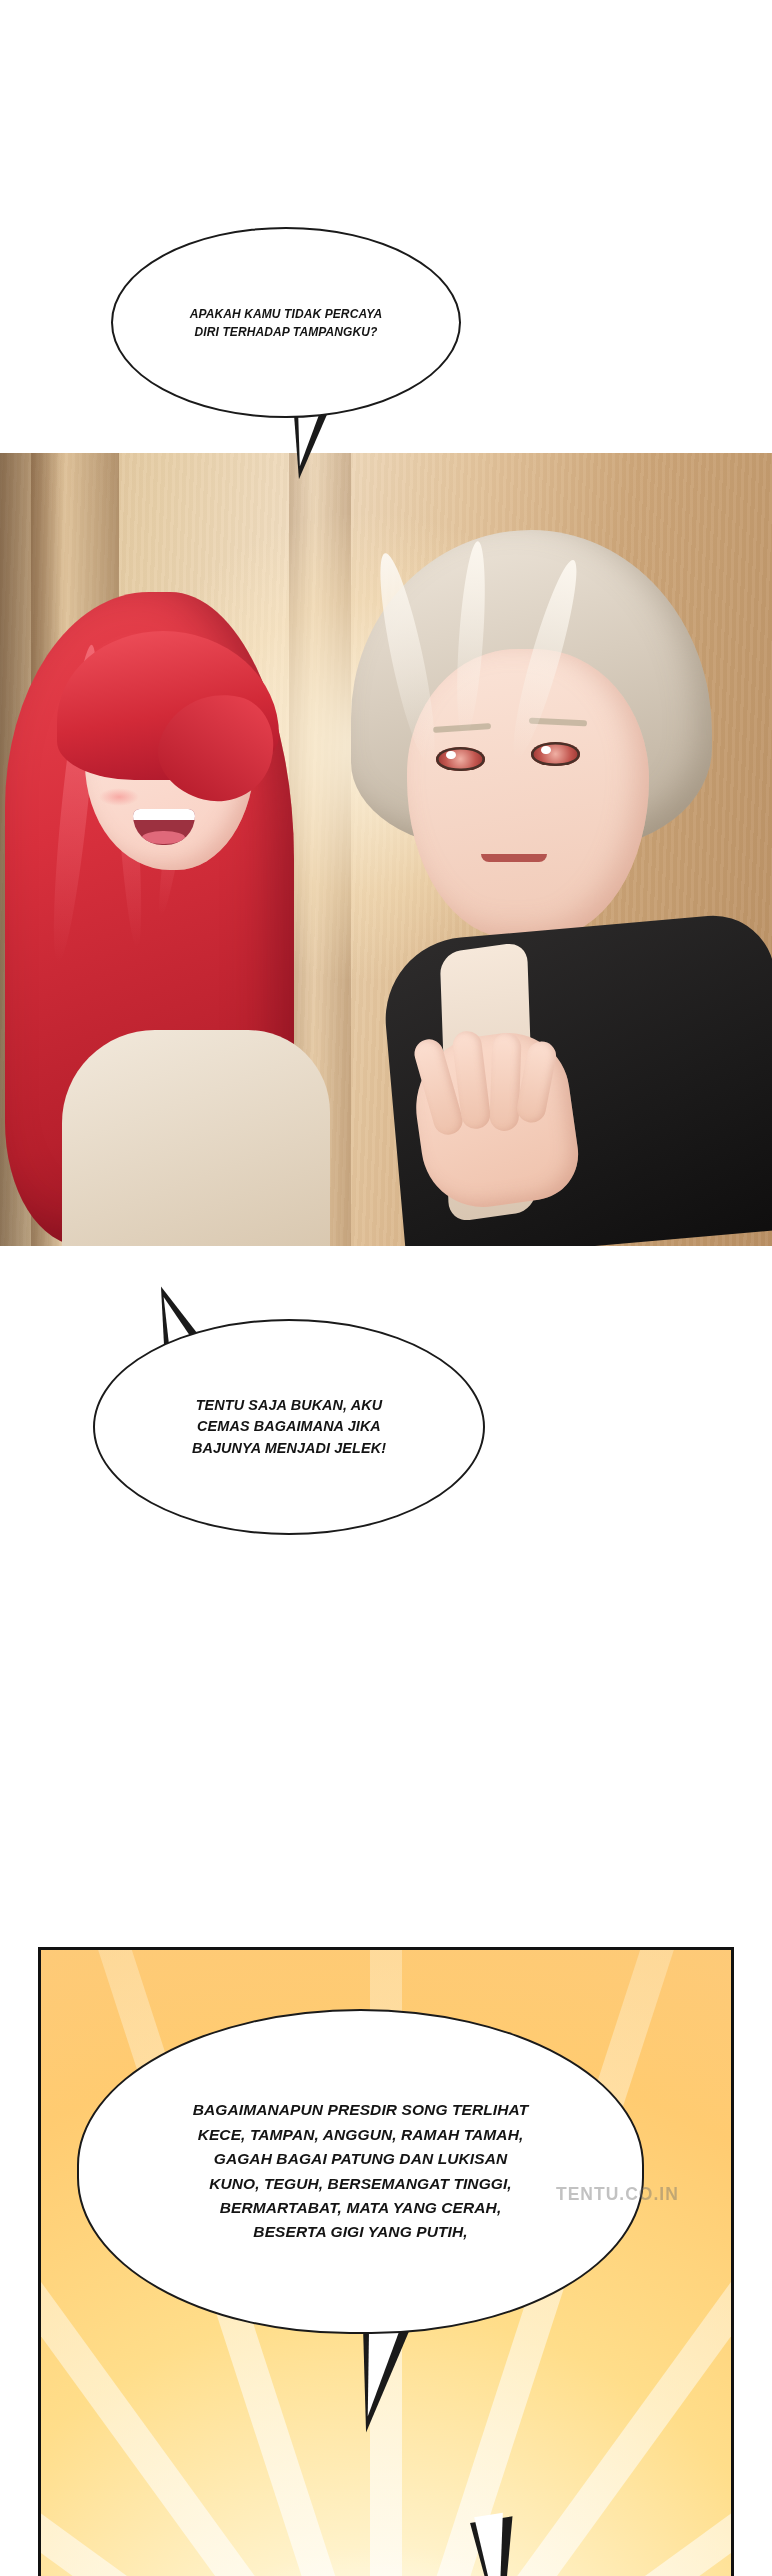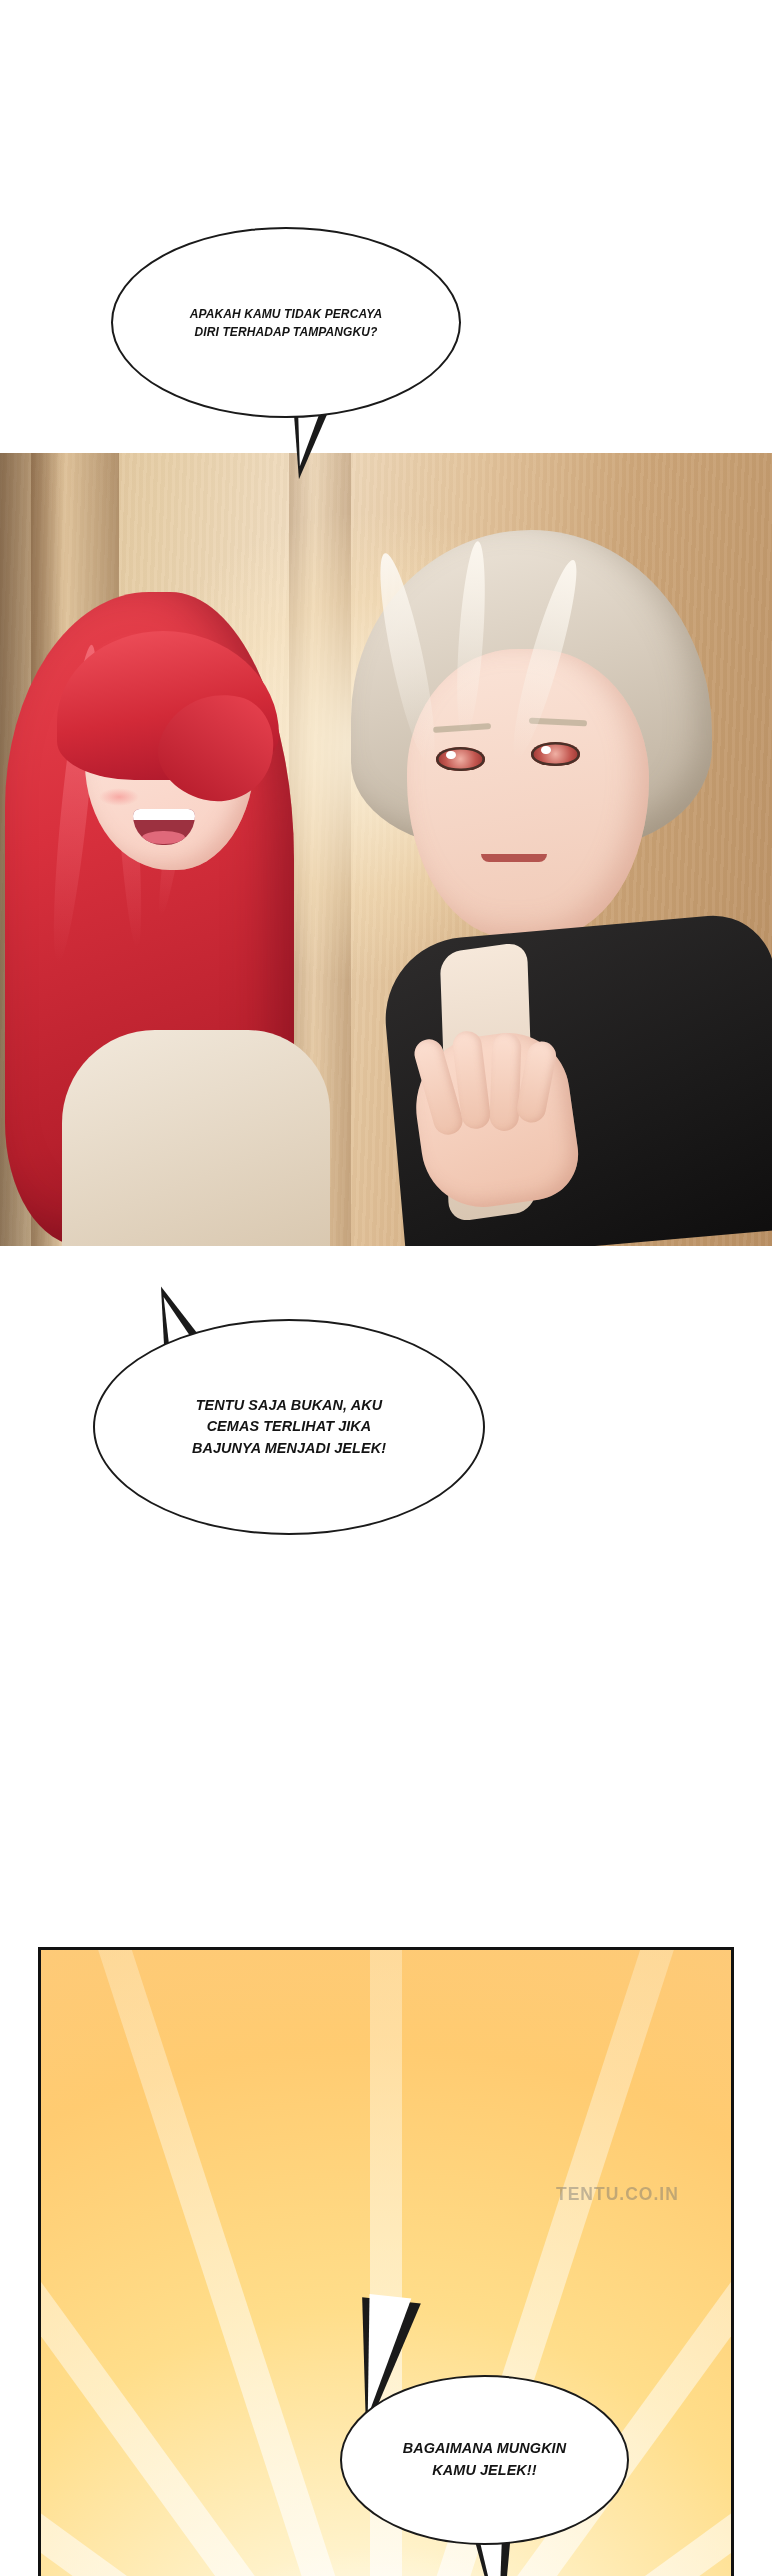--- a/index.html
+++ b/index.html
@@ -516,21 +516,21 @@
 
   <div class="tail1 tail"></div>
   <div class="bubble bubble1">
     <p>APAKAH KAMU TIDAK PERCAYA
 DIRI TERHADAP TAMPANGKU?</p>
   </div>
 
   <div class="tail2 tail"></div>
   <div class="bubble bubble2">
     <p>TENTU SAJA BUKAN, AKU
-CEMAS TERLIHAT JIKA
+CEMAS BAGAIMANA JIKA
 BAJUNYA MENJADI JELEK!</p>
   </div>
 
   <div class="panel3">
     <div class="p3-rays">
 
       <div class="ray" style="transform:rotate(108deg)"></div>
       <div class="ray" style="transform:rotate(126deg)"></div>
       <div class="ray" style="transform:rotate(144deg)"></div>
       <div class="ray" style="transform:rotate(162deg)"></div>
@@ -539,23 +539,27 @@
       <div class="ray" style="transform:rotate(216deg)"></div>
       <div class="ray" style="transform:rotate(234deg)"></div>
       <div class="ray" style="transform:rotate(252deg)"></div>
 
     </div>
     <div class="p3-white-core"></div>
 
   </div>
 
   <div class="tail3 tail"></div>
+  <div class="bubble bubble3">
+    <p>BAGAIMANAPUN PRESDIR SONG TERLIHAT
+KECE, TAMPAN, ANGGUN, RAMAH TAMAH,
+GAGAH BAGAI PATUNG DAN LUKISAN
+KUNO, TEGUH, BERSEMANGAT TINGGI,
+BERMARTABAT, MATA YANG CERAH,
+BESERTA GIGI YANG PUTIH,</p>
+  </div>
 
   <div class="tail4 tail"></div>
-  <div class="bubble bubble4">
-    <p>BAGAIMANA MUNGKIN
-KAMU JELEK!!</p>
-  </div>
 
   <div class="watermark">TENTU.CO.IN</div>
 
 </div>
 
 
 </body></html>

